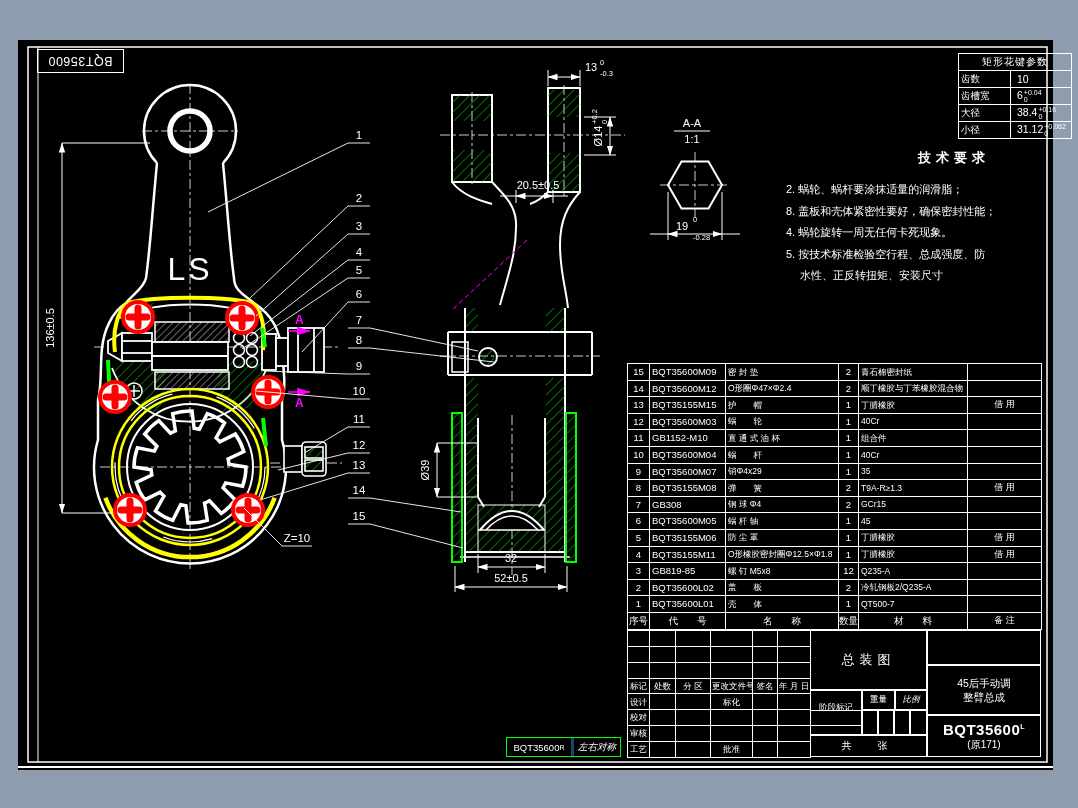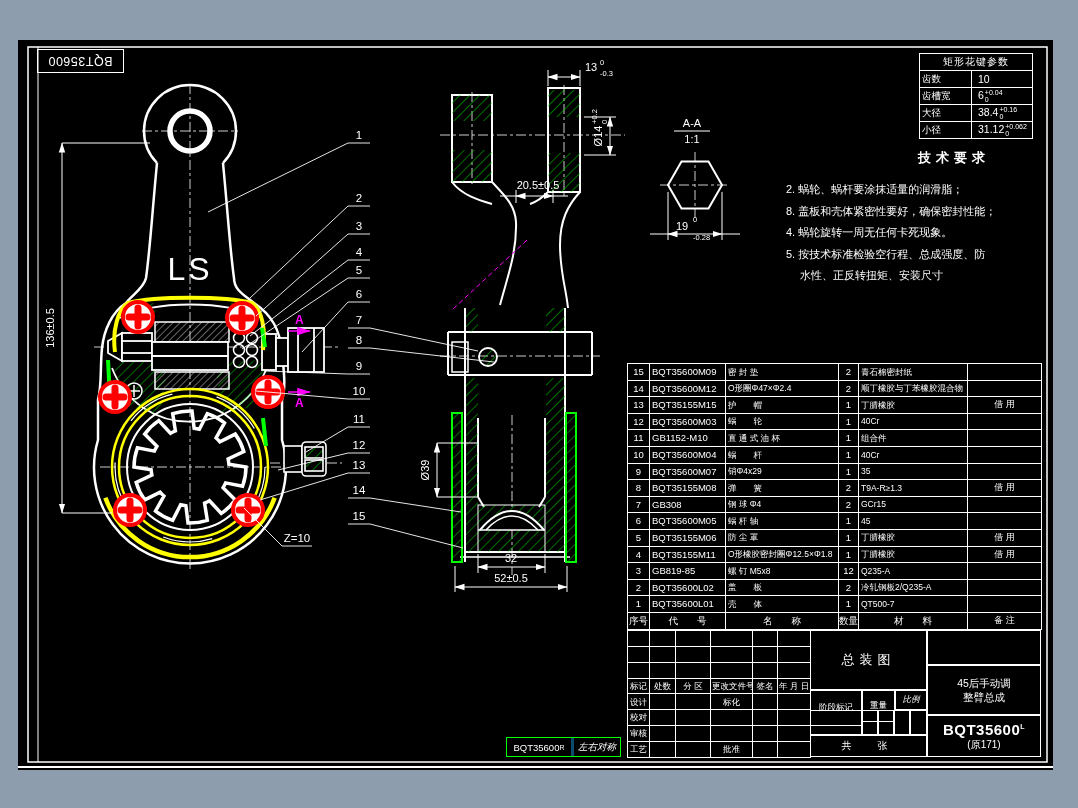--- a/index.html
+++ b/index.html
@@ -15,21 +15,21 @@
                padding:0 2px;white-space:nowrap;overflow:hidden;height:14px;}
   .bom{left:627px;top:363px;width:414px;}
   .bom tr{height:16.6px;}
   .bom .c-no,.bom .c-qty{text-align:center;padding:0;}
   .bom .c-name{font-size:8.5px;}
   .bom .c-mat{font-size:8.5px;}
   .bom .c-rem{font-size:9px;text-align:center;}
   .tb-left{left:627px;top:630px;width:183px;}
   .tb-left tr{height:15.85px;}
   .tb-left td{font-size:8.5px;text-align:center;padding:0 1px;}
-  .spline{left:919px;top:53px;width:113px;}
+  .spline{left:958px;top:53px;width:113px;}
   .spline tr{height:17px;}
   .spline .ttl{text-align:center;font-size:10px;height:13px;letter-spacing:1px;}
   .spline .sl{text-align:left;font-size:9.5px;}
   .spline .sv{font-size:10.5px;text-align:left;padding-left:6px;}
   .tol{display:inline-flex;flex-direction:column;font-size:7px;line-height:1.05;
        vertical-align:middle;margin-left:1px;font-style:normal;}
   .tol i{font-style:normal;}
   .cell{position:absolute;border:1px solid #fff;color:#fff;display:flex;
         align-items:center;justify-content:center;box-sizing:border-box;}
   #tech{position:absolute;left:786px;top:149px;width:292px;color:#fff;}
@@ -684,21 +684,21 @@
         <td></td>
         <td>批准</td>
         <td></td>
         <td></td>
       </tr>
     </tbody>
 </table>
 
 <div class="cell" style="left:810px;top:630px;width:117px;height:60px;font-size:13px;letter-spacing:5px;">总装图</div>
 <div class="cell mz-label" style="left:810px;top:690px;width:52px;height:36px;">阶段标记</div>
-<div class="cell mz-label" style="left:862px;top:690px;width:33px;height:32px;">重量</div>
+<div class="cell mz-label" style="left:862px;top:690px;width:33px;height:20px;">重量</div>
 <div class="cell mz-label" style="left:895px;top:690px;width:32px;height:20px;font-style:italic;">比例</div>
 <div class="cell" style="left:810px;top:710px;width:52px;height:25px;"></div>
 <div class="cell" style="left:862px;top:710px;width:16px;height:25px;"></div>
 <div class="cell" style="left:878px;top:710px;width:16px;height:25px;"></div>
 <div class="cell" style="left:894px;top:710px;width:16px;height:25px;"></div>
 <div class="cell" style="left:910px;top:710px;width:17px;height:25px;"></div>
 <div class="cell" style="left:810px;top:735px;width:117px;height:22px;font-size:10px;letter-spacing:8px;">共　张</div>
 
 <div class="cell" style="left:927px;top:630px;width:114px;height:35px;"></div>
 <div class="cell" id="rz-name" style="left:927px;top:665px;width:114px;height:50px;">

